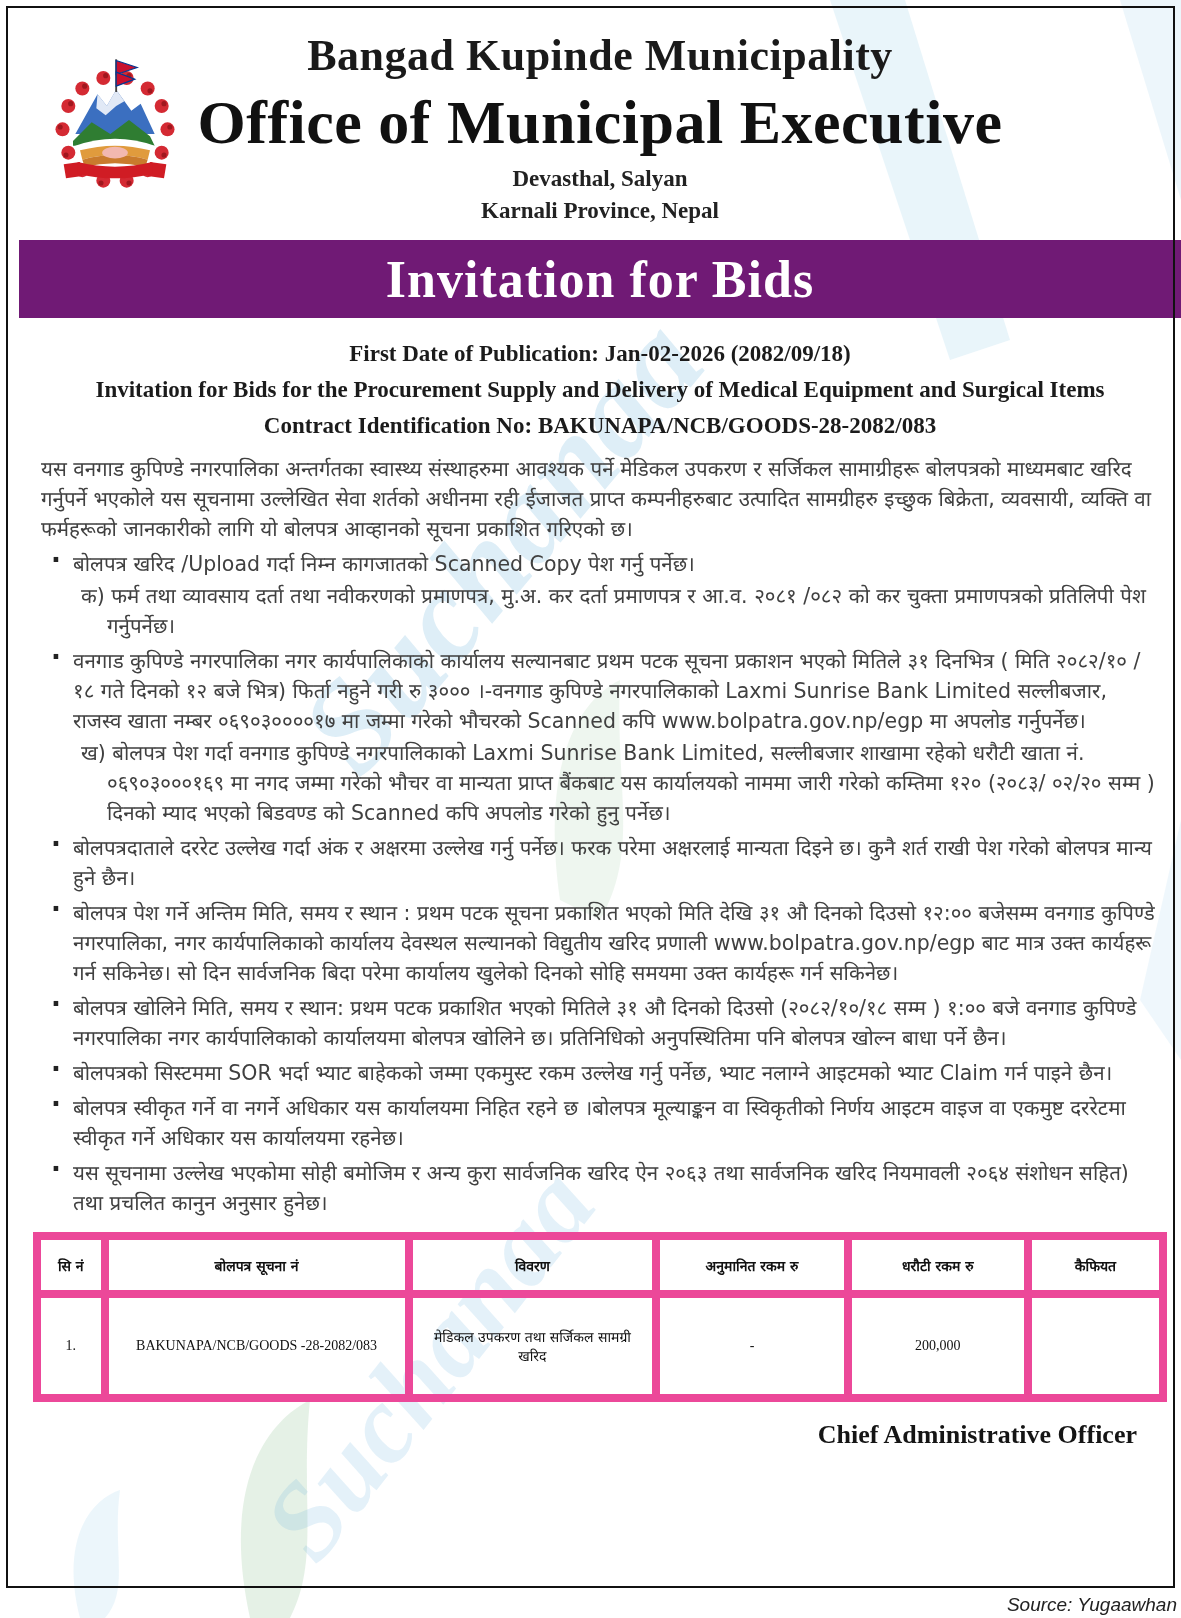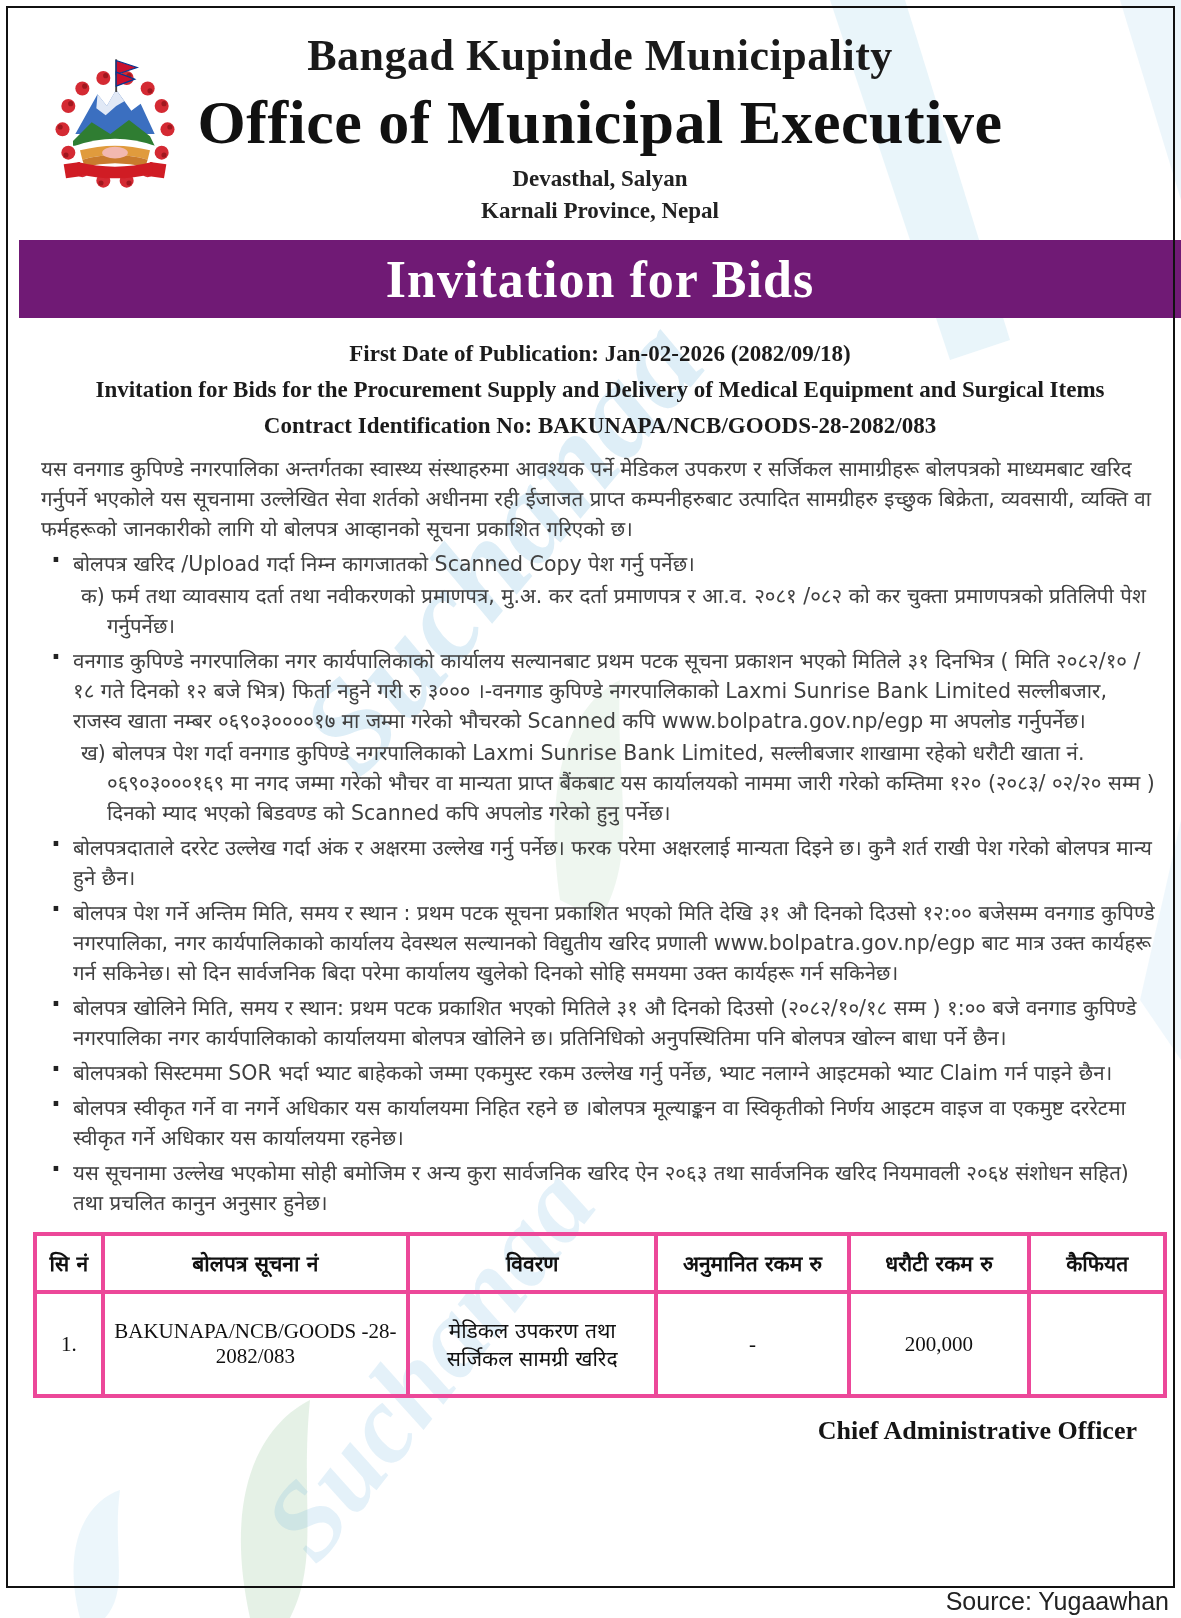--- a/index.html
+++ b/index.html
@@ -66,38 +66,38 @@
   .bullet::before {
     content:"·"; position:absolute; left:10px; top:-4px;
     font-size:26px; font-weight:bold; color:#222;
   }
   .sub-item { padding-left:34px; text-indent:-26px; margin-top:2px;
               font-size:20.5px; line-height:30px; }
 
   
   .bid-table { width:1134px; margin:14px auto 0 auto; border-collapse:collapse; }
   .bid-table th, .bid-table td {
-    border:4px solid #ec4899; text-align:center; vertical-align:middle;
-    font-size:21px; color:#111; padding:4px 6px;
+    border:8px solid #ec4899; text-align:center; vertical-align:middle;
+    font-size:14px; color:#111; padding:4px 6px;
   }
   .bid-table th { font-weight:bold; height:58px; }
   .bid-table td { height:104px; }
   .col-sn { width:6%; } .col-notice { width:27%; } .col-desc { width:22%;margin-left:32px; }
   .col-est { width:17%; } .col-dep { width:16%; } .col-rem { width:12%; }
   .cell-notice { font-family:"Liberation Serif", serif; font-size:23px; }
   .cell-amt { font-family:"Liberation Serif", serif; font-size:23px; }
 
   .signature {
     text-align:right; padding-right:44px; margin-top:18px;
     font-family:"Liberation Serif", serif; font-weight:bold; font-size:26px; color:#151515;
   }
   .source-line {
-    position:absolute; right:12px; bottom:2px; z-index:3;
-    font-family:"Liberation Sans", sans-serif; 
-    font-size:25px; color:#222;
+    position:absolute; right:4px; bottom:2px; z-index:3;
+    font-family:"Liberation Sans", sans-serif; font-style:italic;
+    font-size:19px; color:#222;
   }
 </style>
 </head>
 <body>
 
 <div class="page">
 
   <svg class="bg-layer" width="1181" height="1618" viewBox="0 0 1181 1618">
     <polygon points="830,0 905,0 1010,340 950,360" fill="#cfe9f5" opacity="0.45"></polygon>
     <polygon points="1120,0 1181,0 1181,200" fill="#dceef8" opacity="0.5"></polygon>

